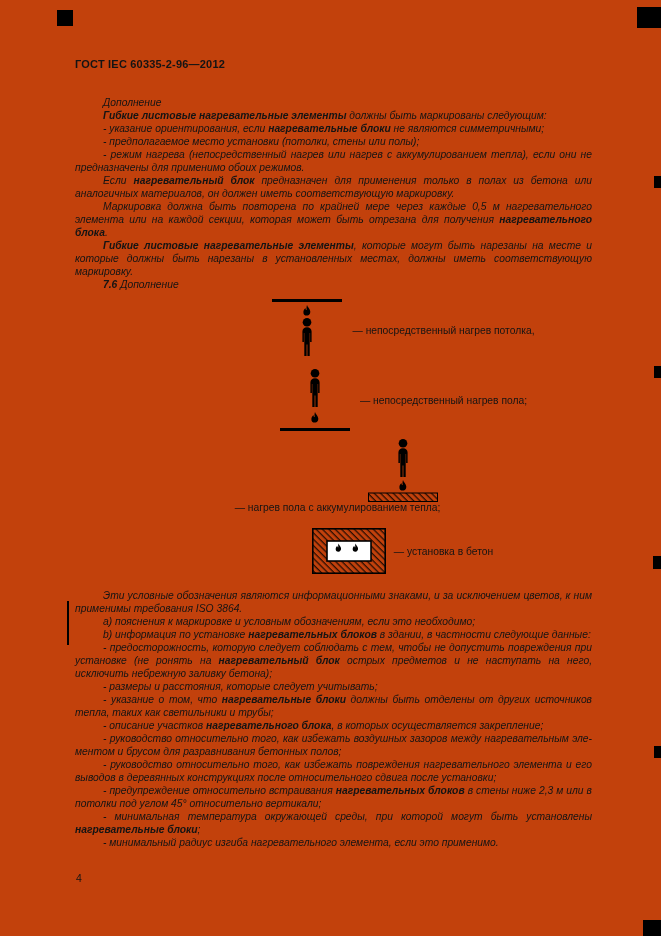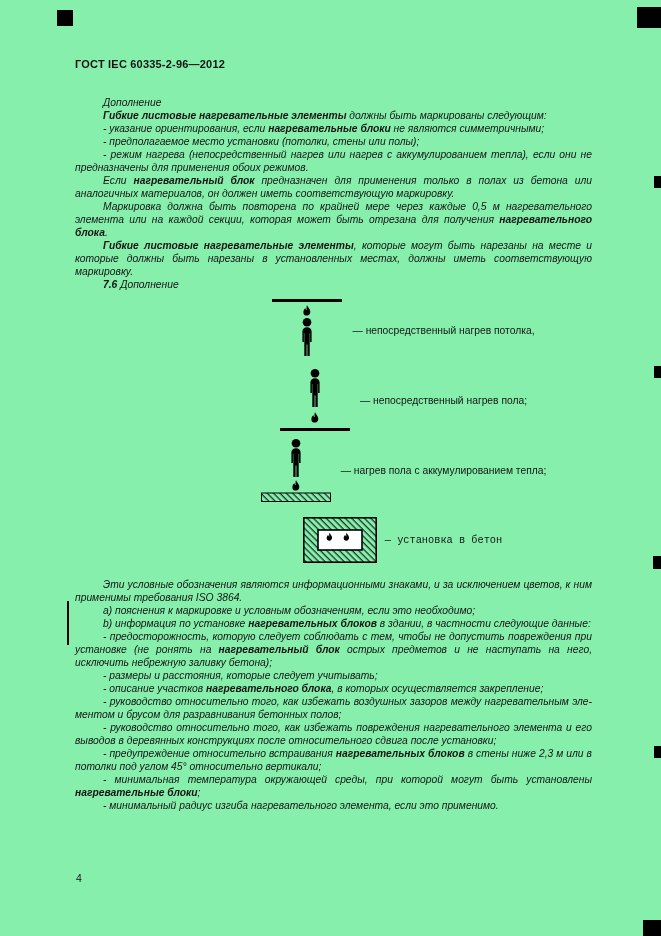--- a/index.html
+++ b/index.html
@@ -1,28 +1,28 @@
 <!DOCTYPE html>
 <html lang="ru"><head>
 <meta charset="utf-8">
 <style>
   html,body{margin:0;padding:0;}
   body{background:#d9d9d9;font-family:"Liberation Sans","DejaVu Sans",sans-serif;}
-  .page{position:relative;width:661px;height:936px;background:#86efac;overflow:hidden;color:#141414;}
+  .page{position:relative;width:661px;height:936px;background:#c2410c;overflow:hidden;color:#141414;}
   .content{position:absolute;left:75px;top:58px;width:517px;}
   .doc-header{font-size:11px;font-weight:bold;letter-spacing:.2px;}
   #before-figures{margin-top:26px;}
   #after-figures{margin-top:15px;}
   .para{font-size:10.3px;line-height:13px;text-align:justify;margin:0;}
   .para.indent{text-indent:28px;font-style:italic;}
   .para .bold{font-weight:bold;}
   .figures{margin-top:8px;}
   .figure-row{display:flex;align-items:center;margin-bottom:8px;justify-content:center;}
-  .figure-row.row3{margin-bottom:0;}
-  .figure-row.last{margin-top:15px;margin-bottom:0;font-family:Liberation Mono, monospace;}
+  .figure-row.row3{margin-bottom:0;flex-direction:column;}
+  .figure-row.last{margin-top:15px;margin-bottom:0;}
   .figure-icon{margin-left:138px;width:74px;display:flex;justify-content:center;}
   .figure-label{margin-left:8px;font-size:10.3px;white-space:nowrap;}
   .page-number{position:absolute;left:76px;top:872px;font-size:10.5px;}
   .scan-mark{position:absolute;background:#000;}
   .m-tl{left:57px;top:10px;width:16px;height:16px;}
   .m-tr{left:637px;top:7px;width:24px;height:21px;}
   .m-r1{left:654px;top:176px;width:7px;height:12px;}
   .m-r2{left:654px;top:366px;width:7px;height:12px;}
   .m-r3{left:653px;top:556px;width:8px;height:13px;}
   .m-r4{left:654px;top:746px;width:7px;height:12px;}
@@ -59,21 +59,21 @@
 
   <div class="content">
 
     <div class="doc-header">ГОСТ IEC 60335-2-96—2012</div>
 
     <div id="before-figures">
         <p class="para indent"><span>Дополнение</span></p>
         <p class="para indent"><span class="bold">Гибкие листовые нагревательные элементы</span><span> должны быть маркированы следующим:</span></p>
         <p class="para indent"><span>- указание ориентирования, если </span><span class="bold">нагревательные блоки</span><span> не являются симметричными;</span></p>
         <p class="para indent"><span>- предполагаемое место установки (потолки, стены или полы);</span></p>
-        <p class="para indent"><span>- режим нагрева (непосредственный нагрев или нагрев с аккумулированием тепла), если они не предна­значены для применения обоих режимов.</span></p>
+        <p class="para indent"><span>- режим нагрева (непосредственный нагрев или нагрев с аккумулированием тепла), если они не предна­значены для применимо обоих режимов.</span></p>
         <p class="para indent"><span>Если </span><span class="bold">нагревательный блок</span><span> предназначен для применения только в полах из бетона или аналогич­ных материалов, он должен иметь соответствующую маркировку.</span></p>
         <p class="para indent"><span>Маркировка должна быть повторена по крайней мере через каждые 0,5 м нагревательного элемен­та или на каждой секции, которая может быть отрезана для получения </span><span class="bold">нагревательного блока</span><span>.</span></p>
         <p class="para indent"><span class="bold">Гибкие листовые нагревательные элементы</span><span>, которые могут быть нарезаны на месте и которые должны быть нарезаны в установленных местах, должны иметь соответствующую маркировку.</span></p>
         <p class="para indent"><span class="bold">7.6</span><span> Дополнение</span></p>
       </div>
 
     <div class="figures">
 
       <div class="figure-row">
         <div class="figure-icon">
@@ -125,20 +125,21 @@
       </div>
 
     </div>
 
     <div id="after-figures">
         <p class="para indent"><span>Эти условные обозначения являются информационными знаками, и за исключением цветов, к ним применимы требования ISO 3864.</span></p>
         <p class="para indent"><span>a) пояснения к маркировке и условным обозначениям, если это необходимо;</span></p>
         <p class="para indent"><span>b) информация по установке </span><span class="bold">нагревательных блоков</span><span> в здании, в частности следующие данные:</span></p>
         <p class="para indent"><span>- предосторожность, которую следует соблюдать с тем, чтобы не допустить повреждения при уста­новке (не ронять на </span><span class="bold">нагревательный блок</span><span> острых предметов и не наступать на него, исключить небреж­ную заливку бетона);</span></p>
         <p class="para indent"><span>- размеры и расстояния, которые следует учитывать;</span></p>
+        <p class="para indent"><span>- указание о том, что </span><span class="bold">нагревательные блоки</span><span> должны быть отделены от других источников тепла, таких как светильники и трубы;</span></p>
         <p class="para indent"><span>- описание участков </span><span class="bold">нагревательного блока</span><span>, в которых осуществляется закрепление;</span></p>
         <p class="para indent"><span>- руководство относительно того, как избежать воздушных зазоров между нагревательным эле­ментом и брусом для разравнивания бетонных полов;</span></p>
         <p class="para indent"><span>- руководство относительно того, как избежать повреждения нагревательного элемента и его выводов в деревянных конструкциях после относительного сдвига после установки;</span></p>
         <p class="para indent"><span>- предупреждение относительно встраивания </span><span class="bold">нагревательных блоков</span><span> в стены ниже 2,3 м или в потолки под углом 45° относительно вертикали;</span></p>
         <p class="para indent"><span>- минимальная температура окружающей среды, при которой могут быть установлены </span><span class="bold">нагрева­тельные блоки</span><span>;</span></p>
         <p class="para indent"><span>- минимальный радиус изгиба нагревательного элемента, если это применимо.</span></p>
       </div>
 
   </div>
 

